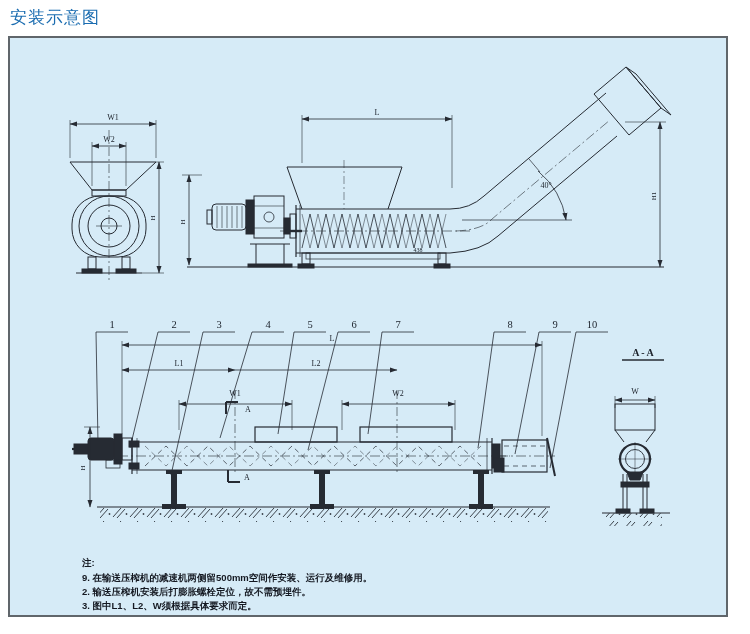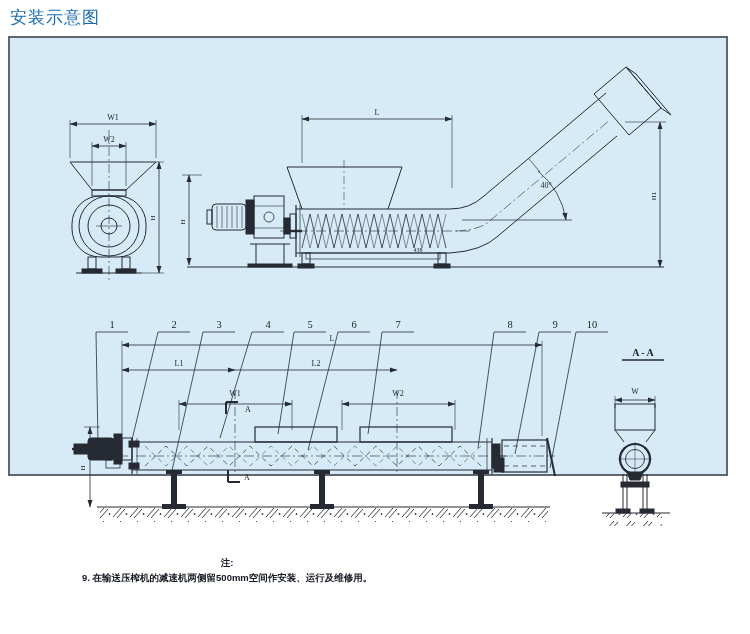--- a/index.html
+++ b/index.html
@@ -1,21 +1,21 @@
 <!DOCTYPE html>
 <html><head>
 <meta charset="utf-8">
 <style>
   html,body{margin:0;padding:0;background:#ffffff;width:750px;height:634px;overflow:hidden;
     font-family:"Liberation Sans",sans-serif;}
   .stage{position:relative;width:750px;height:634px;background:#fff;}
   .page-title{position:absolute;left:10px;top:6px;font-size:17px;font-weight:normal;color:#1a6cb0;
     letter-spacing:1px;}
-  .panel{position:absolute;left:8px;top:36px;width:720px;height:440px;background:#d6ebf7;
-    border:2px solid #60666b;box-sizing:border-box;text-align:center;}
+  .panel{position:absolute;left:8px;top:36px;width:720px;height:581px;background:#d6ebf7;
+    border:2px solid #60666b;box-sizing:border-box;}
   .panel svg{position:absolute;left:0;top:0;}
   .notes{position:absolute;left:72px;top:518px;color:#141821;font-weight:bold;font-size:9.5px;
     line-height:14px;white-space:nowrap;}
   .notes .nh{margin-bottom:1px;}
   svg text{fill:#1c222b;font-family:"Liberation Serif","DejaVu Serif",serif;}
   .dimtxt{font-size:8px;}
   .numtxt{font-size:10.5px;}
   .smalltxt{font-size:6px;}
   .sectitle{font-size:10px;font-weight:bold;}
   .rottxt{font-size:7px;}
@@ -285,15 +285,17 @@
         <line x1="592" y1="475" x2="660" y2="475" stroke-width="1.2"></line>
         <rect x="596" y="475" width="56" height="13" fill="url(#hatch)" stroke="none"></rect>
       </g>
       <text class="sectitle" x="633" y="318" text-anchor="middle">A - A</text>
       <text class="dimtxt" x="625" y="356" text-anchor="middle">W</text>
     </svg>
 
     <div class="notes">
       <div class="nh">注:</div>
       <div>9. 在输送压榨机的减速机两侧留500mm空间作安装、运行及维修用。</div>
+      <div>2. 输送压榨机安装后打膨胀螺栓定位，故不需预埋件。</div>
+      <div>3. 图中L1、L2、W须根据具体要求而定。</div>
     </div>
   </div>
 </div>
 
 </body></html>

